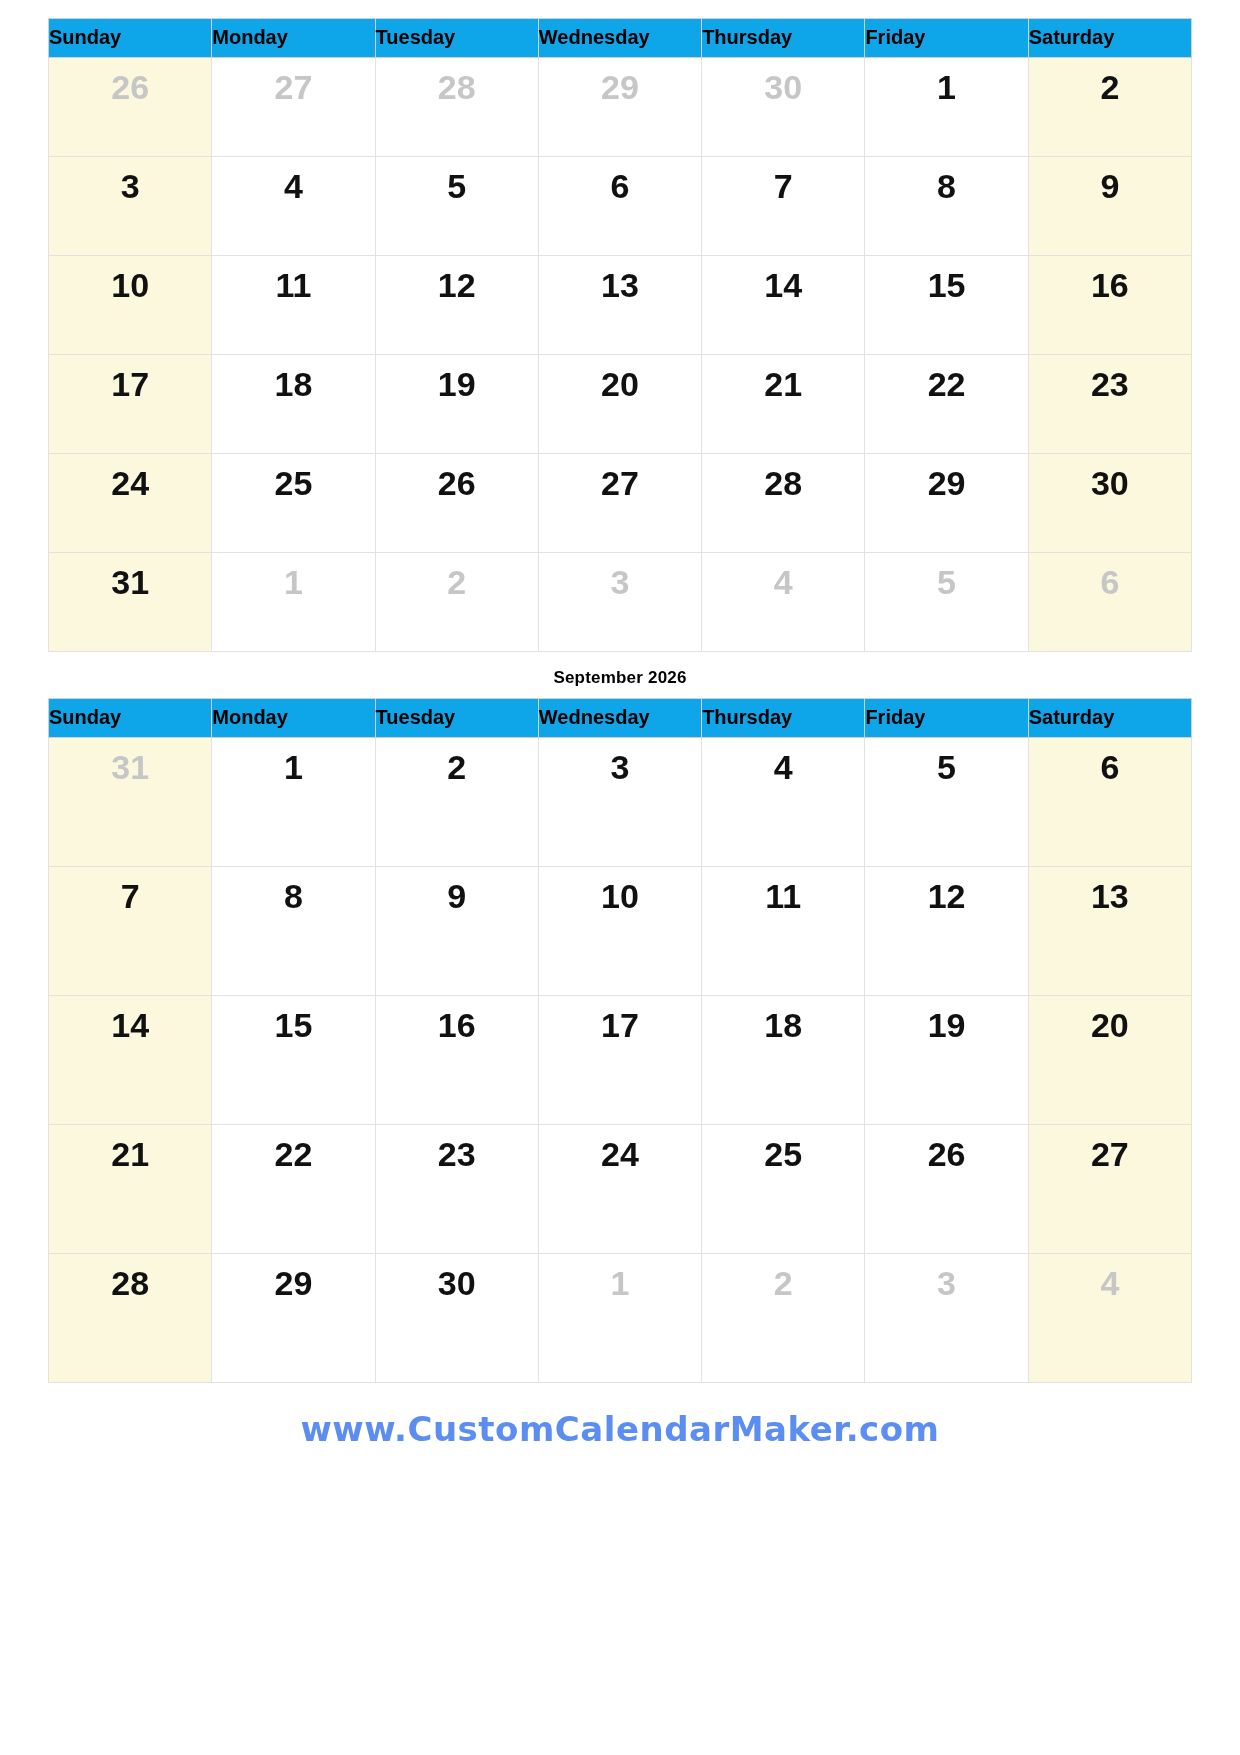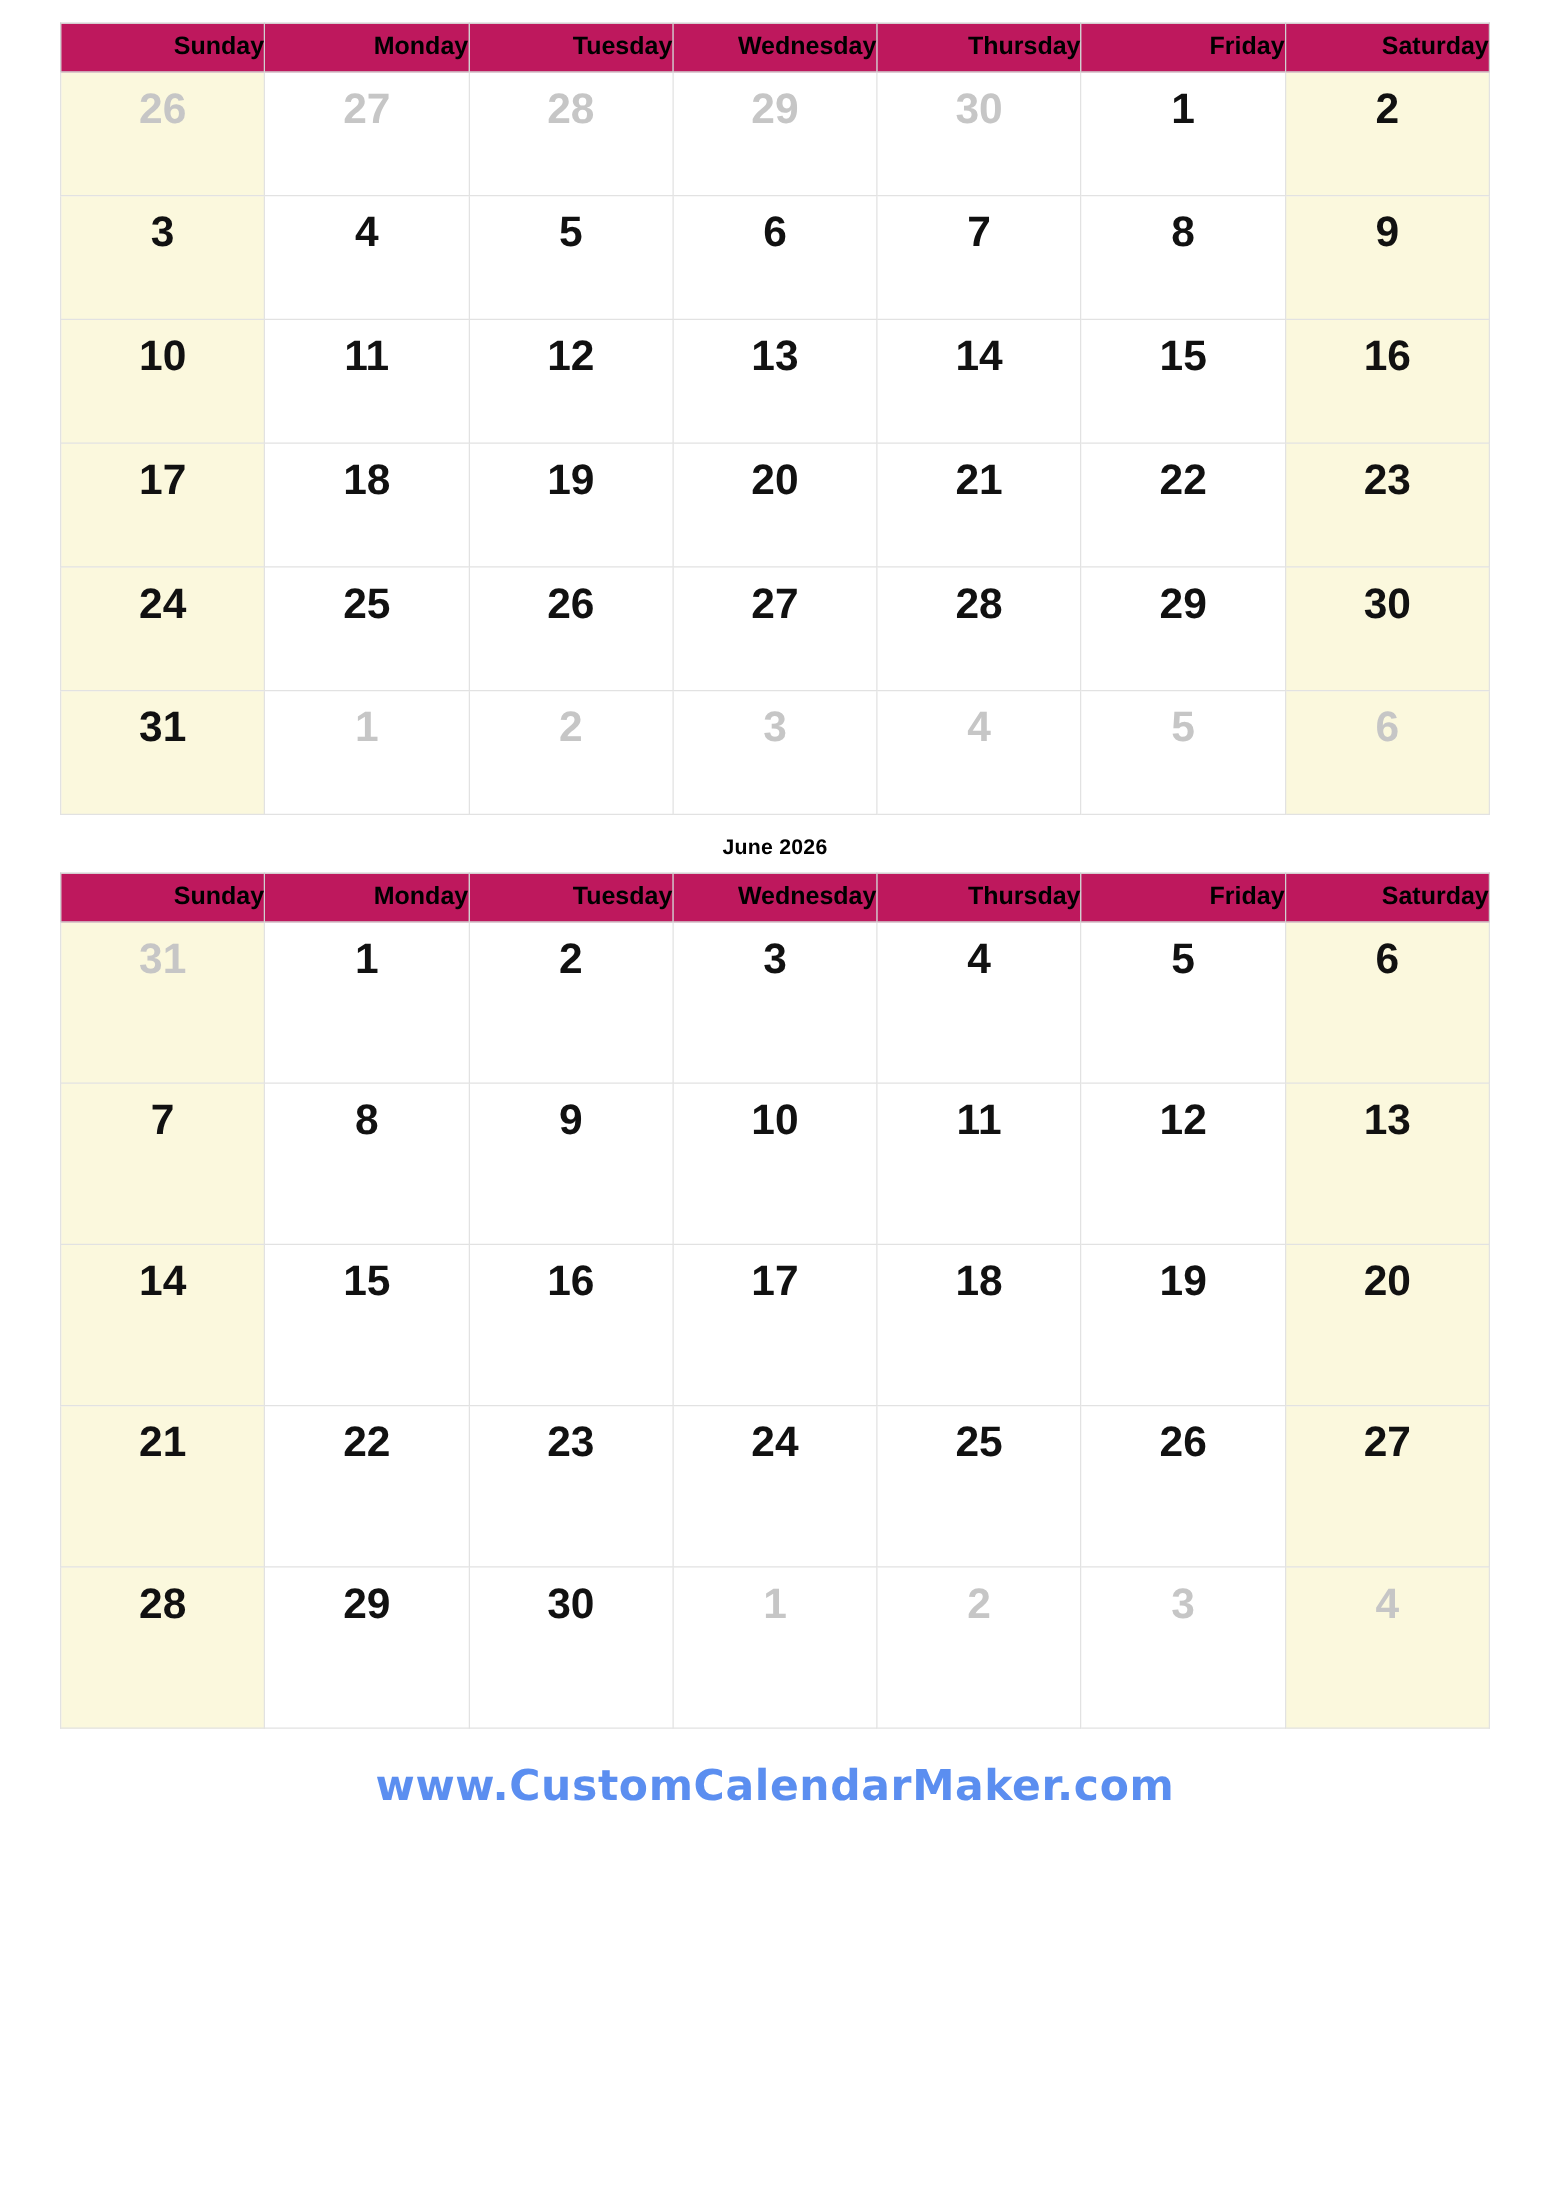--- a/index.html
+++ b/index.html
@@ -32,26 +32,26 @@
     color: #000;
     margin: 0 0 10px 0;
     letter-spacing: 0.2px;
   }
   table.cal {
     width: 100%;
     border-collapse: collapse;
     table-layout: fixed;
   }
   table.cal th {
-    background: #be185d;
+    background: #0ea5e9;
     border: 1px solid #d0d0d0;
     font-size: 20px;
     font-weight: bold;
     padding: 7px 0 8px 0;
-    text-align: right;
+    text-align: left;
     color: #000;
   }
   table.cal td {
     border: 1px solid #e2e2e2;
     vertical-align: top;
     text-align: center;
     font-size: 34px;
     font-weight: bold;
     color: #111;
     padding: 10px 0 0 0;
@@ -158,21 +158,21 @@
             <td class="other">5</td>
             <td class="weekend other">6</td>
           </tr>
         </tbody>
     </table>
   </div>
 
   <div class="spacer-mid"></div>
 
   <div class="month-block">
-    <div class="month-title">June 2026</div>
+    <div class="month-title">September 2026</div>
     <table class="cal june">
       <thead>
         <tr>
           <th>Sunday</th>
           <th>Monday</th>
           <th>Tuesday</th>
           <th>Wednesday</th>
           <th>Thursday</th>
           <th>Friday</th>
           <th>Saturday</th>

